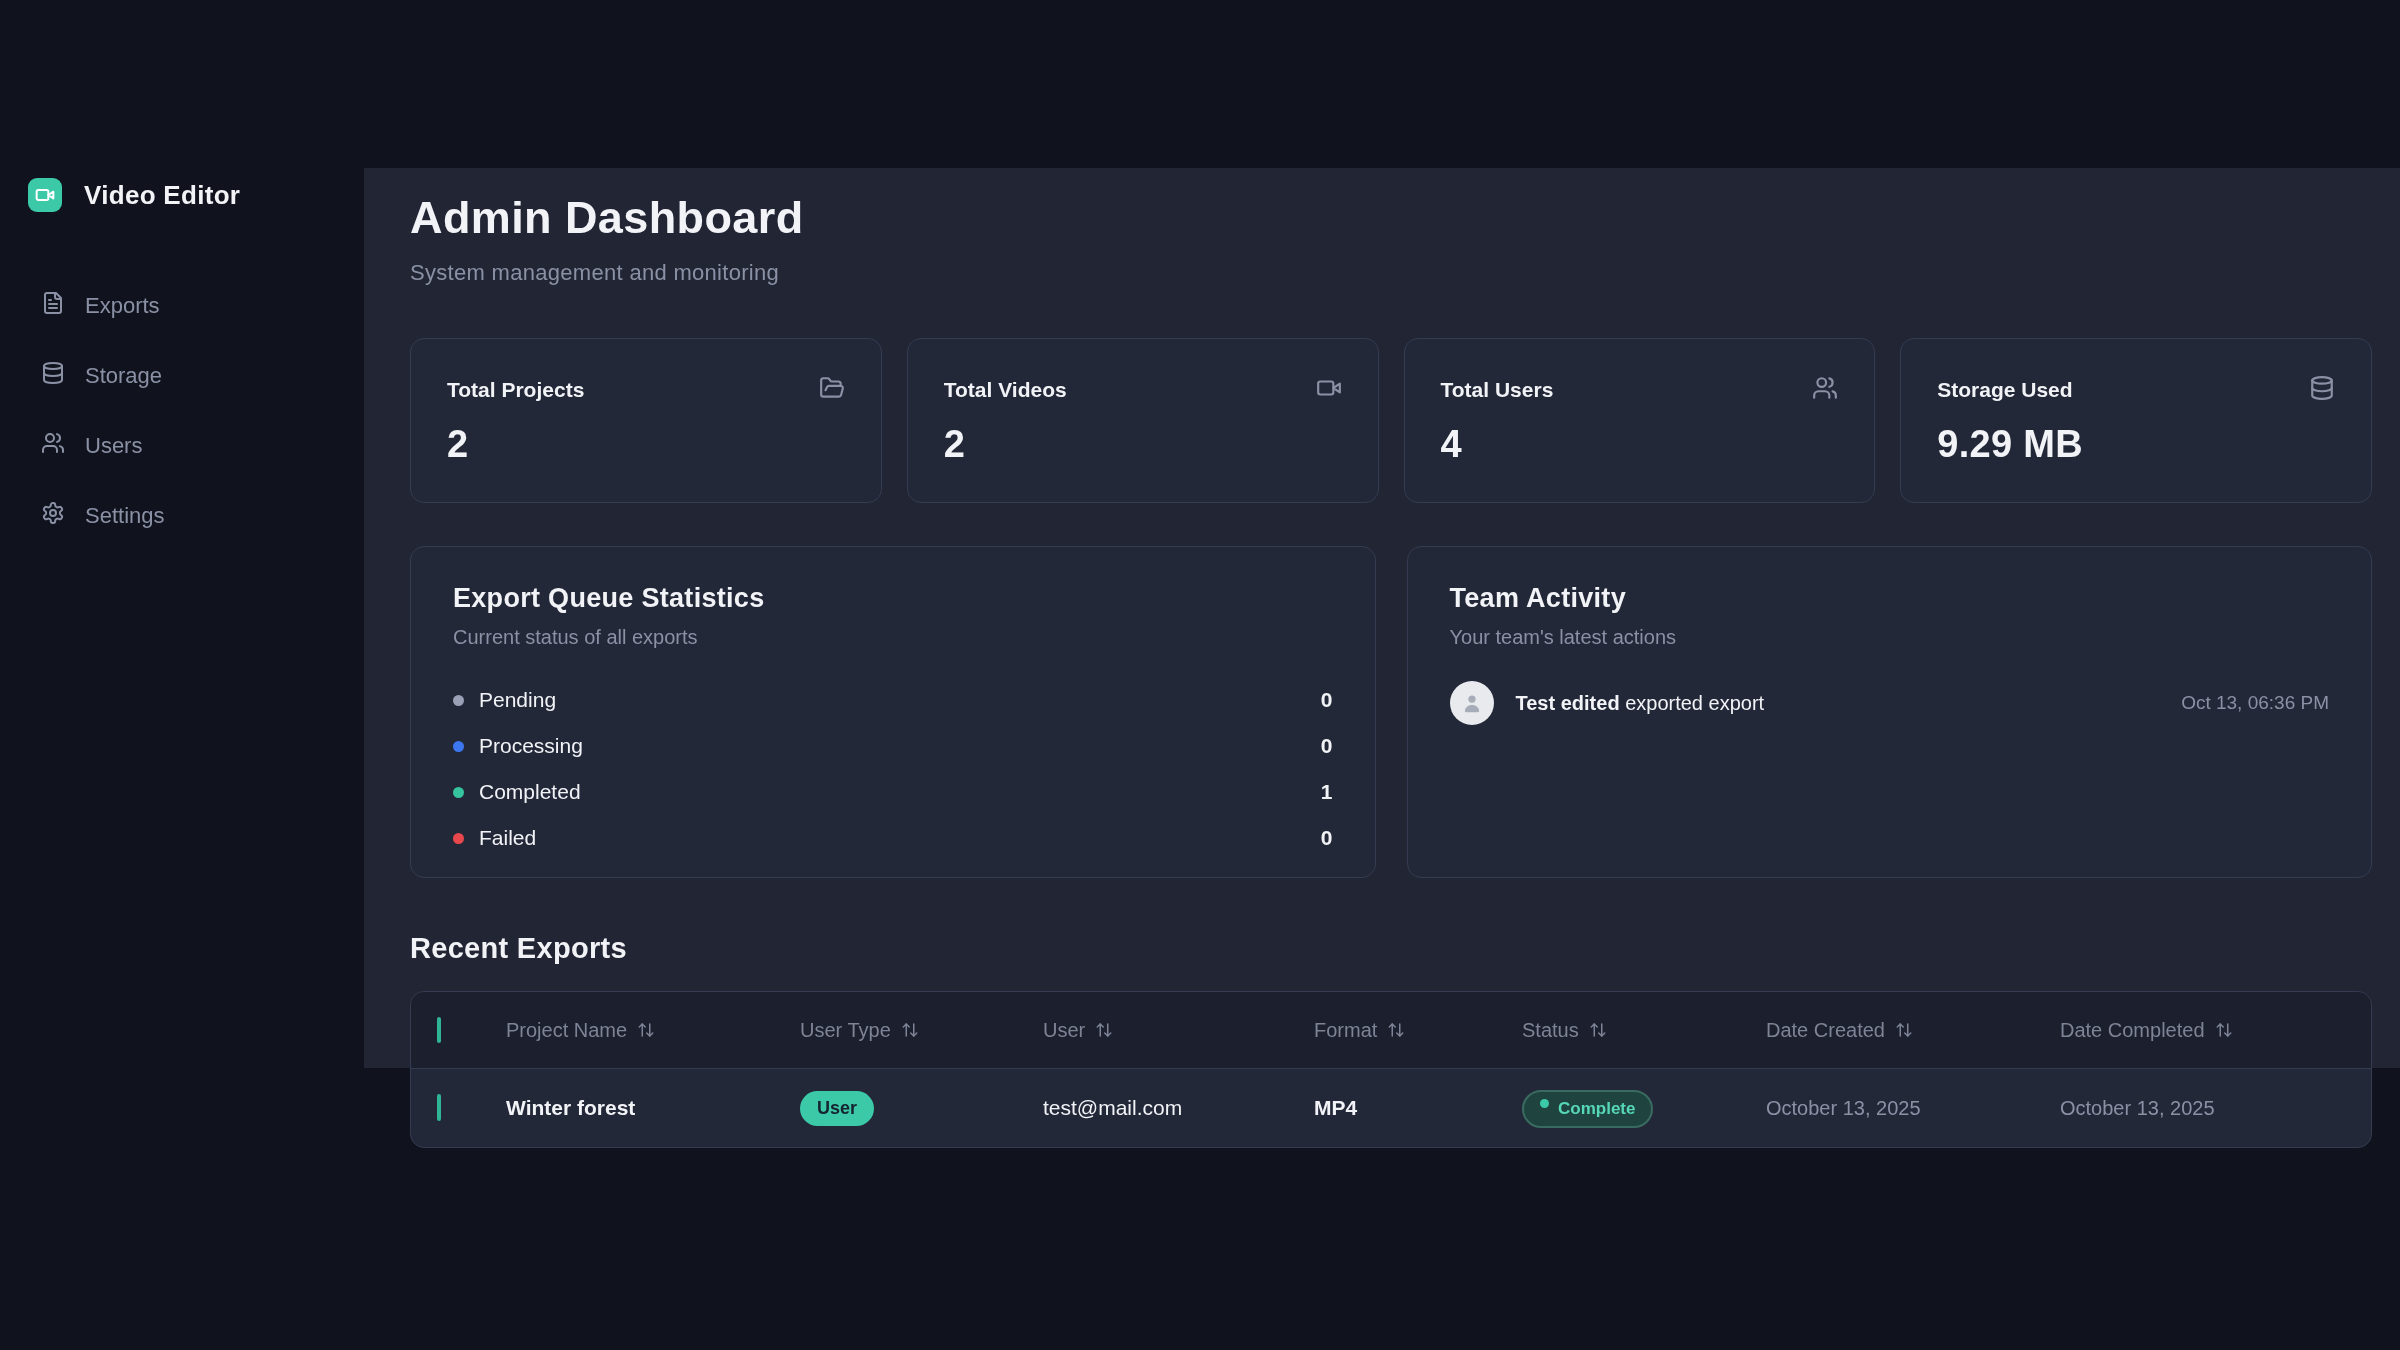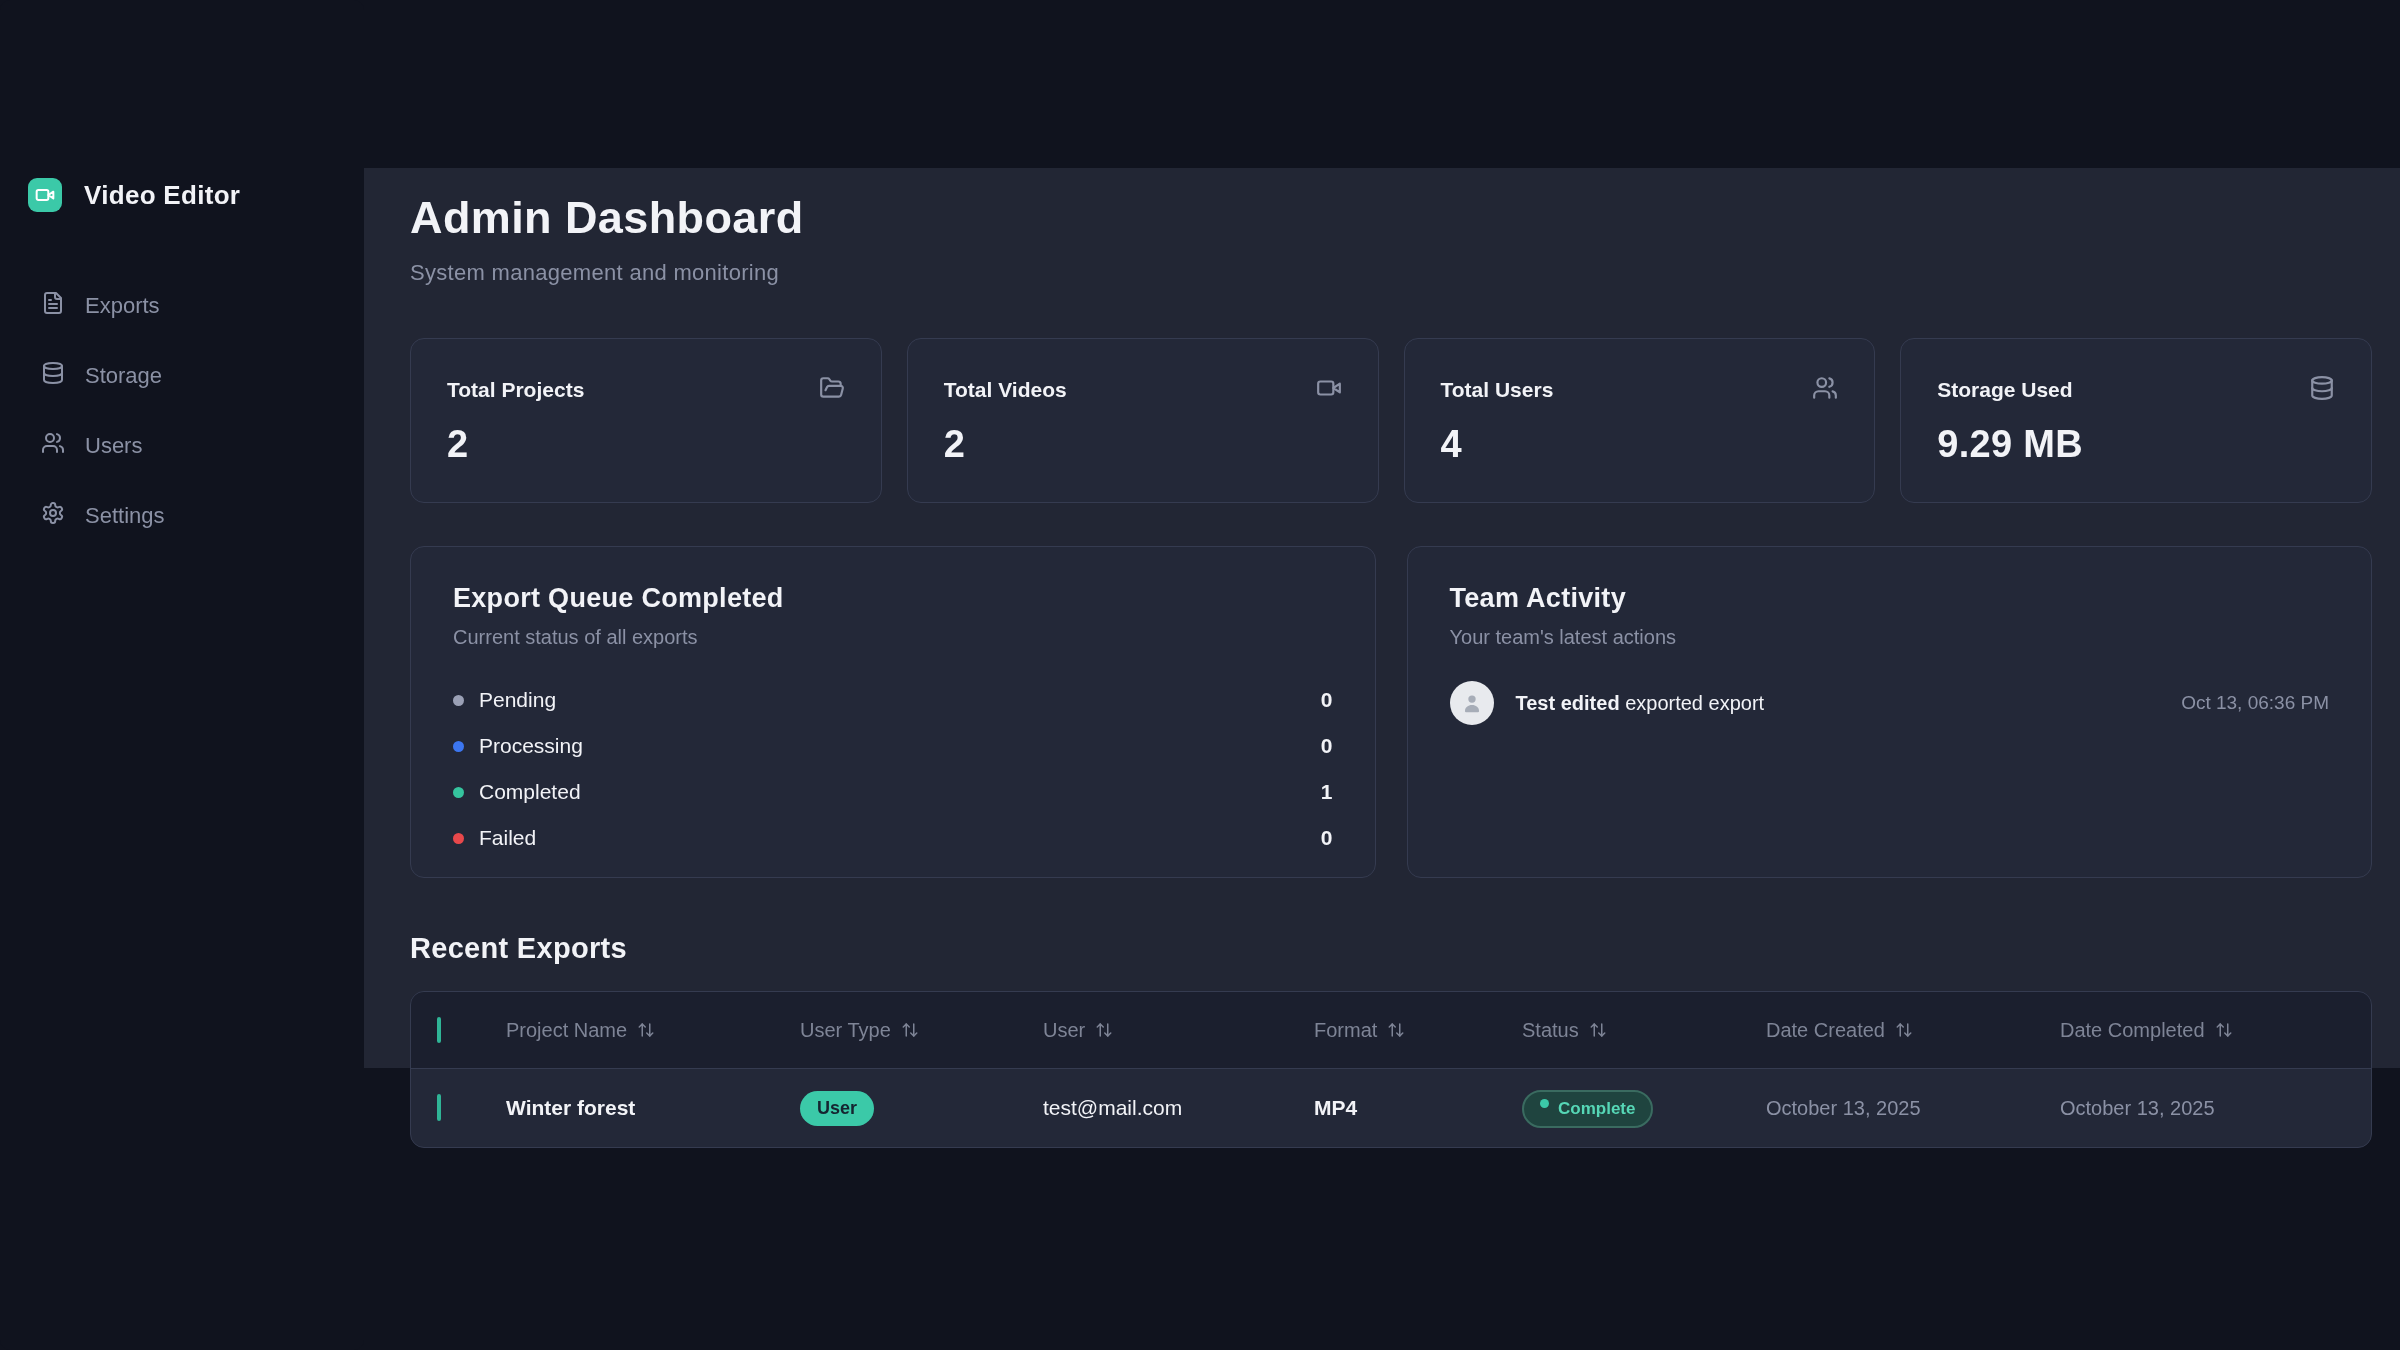--- a/index.html
+++ b/index.html
@@ -255,21 +255,21 @@
               <path d="M3 12a9 3 0 0 0 18 0"></path>
             </svg>
         </span>
       </div>
       <div class="stat-value">9.29 MB</div>
     </div>
   </div>
 
   <div class="two-col">
     <div class="card panel-card">
-      <div class="card-title">Export Queue Completed</div>
+      <div class="card-title">Export Queue Statistics</div>
       <div class="card-sub">Current status of all exports</div>
       <div class="queue-list">
         <div class="queue-row">
           <span class="dot" style="background-color: rgb(154, 160, 181);"></span>
           <span>Pending</span>
           <span class="queue-value">0</span>
         </div>
         <div class="queue-row">
           <span class="dot" style="background-color: rgb(60, 118, 240);"></span>
           <span>Processing</span>

